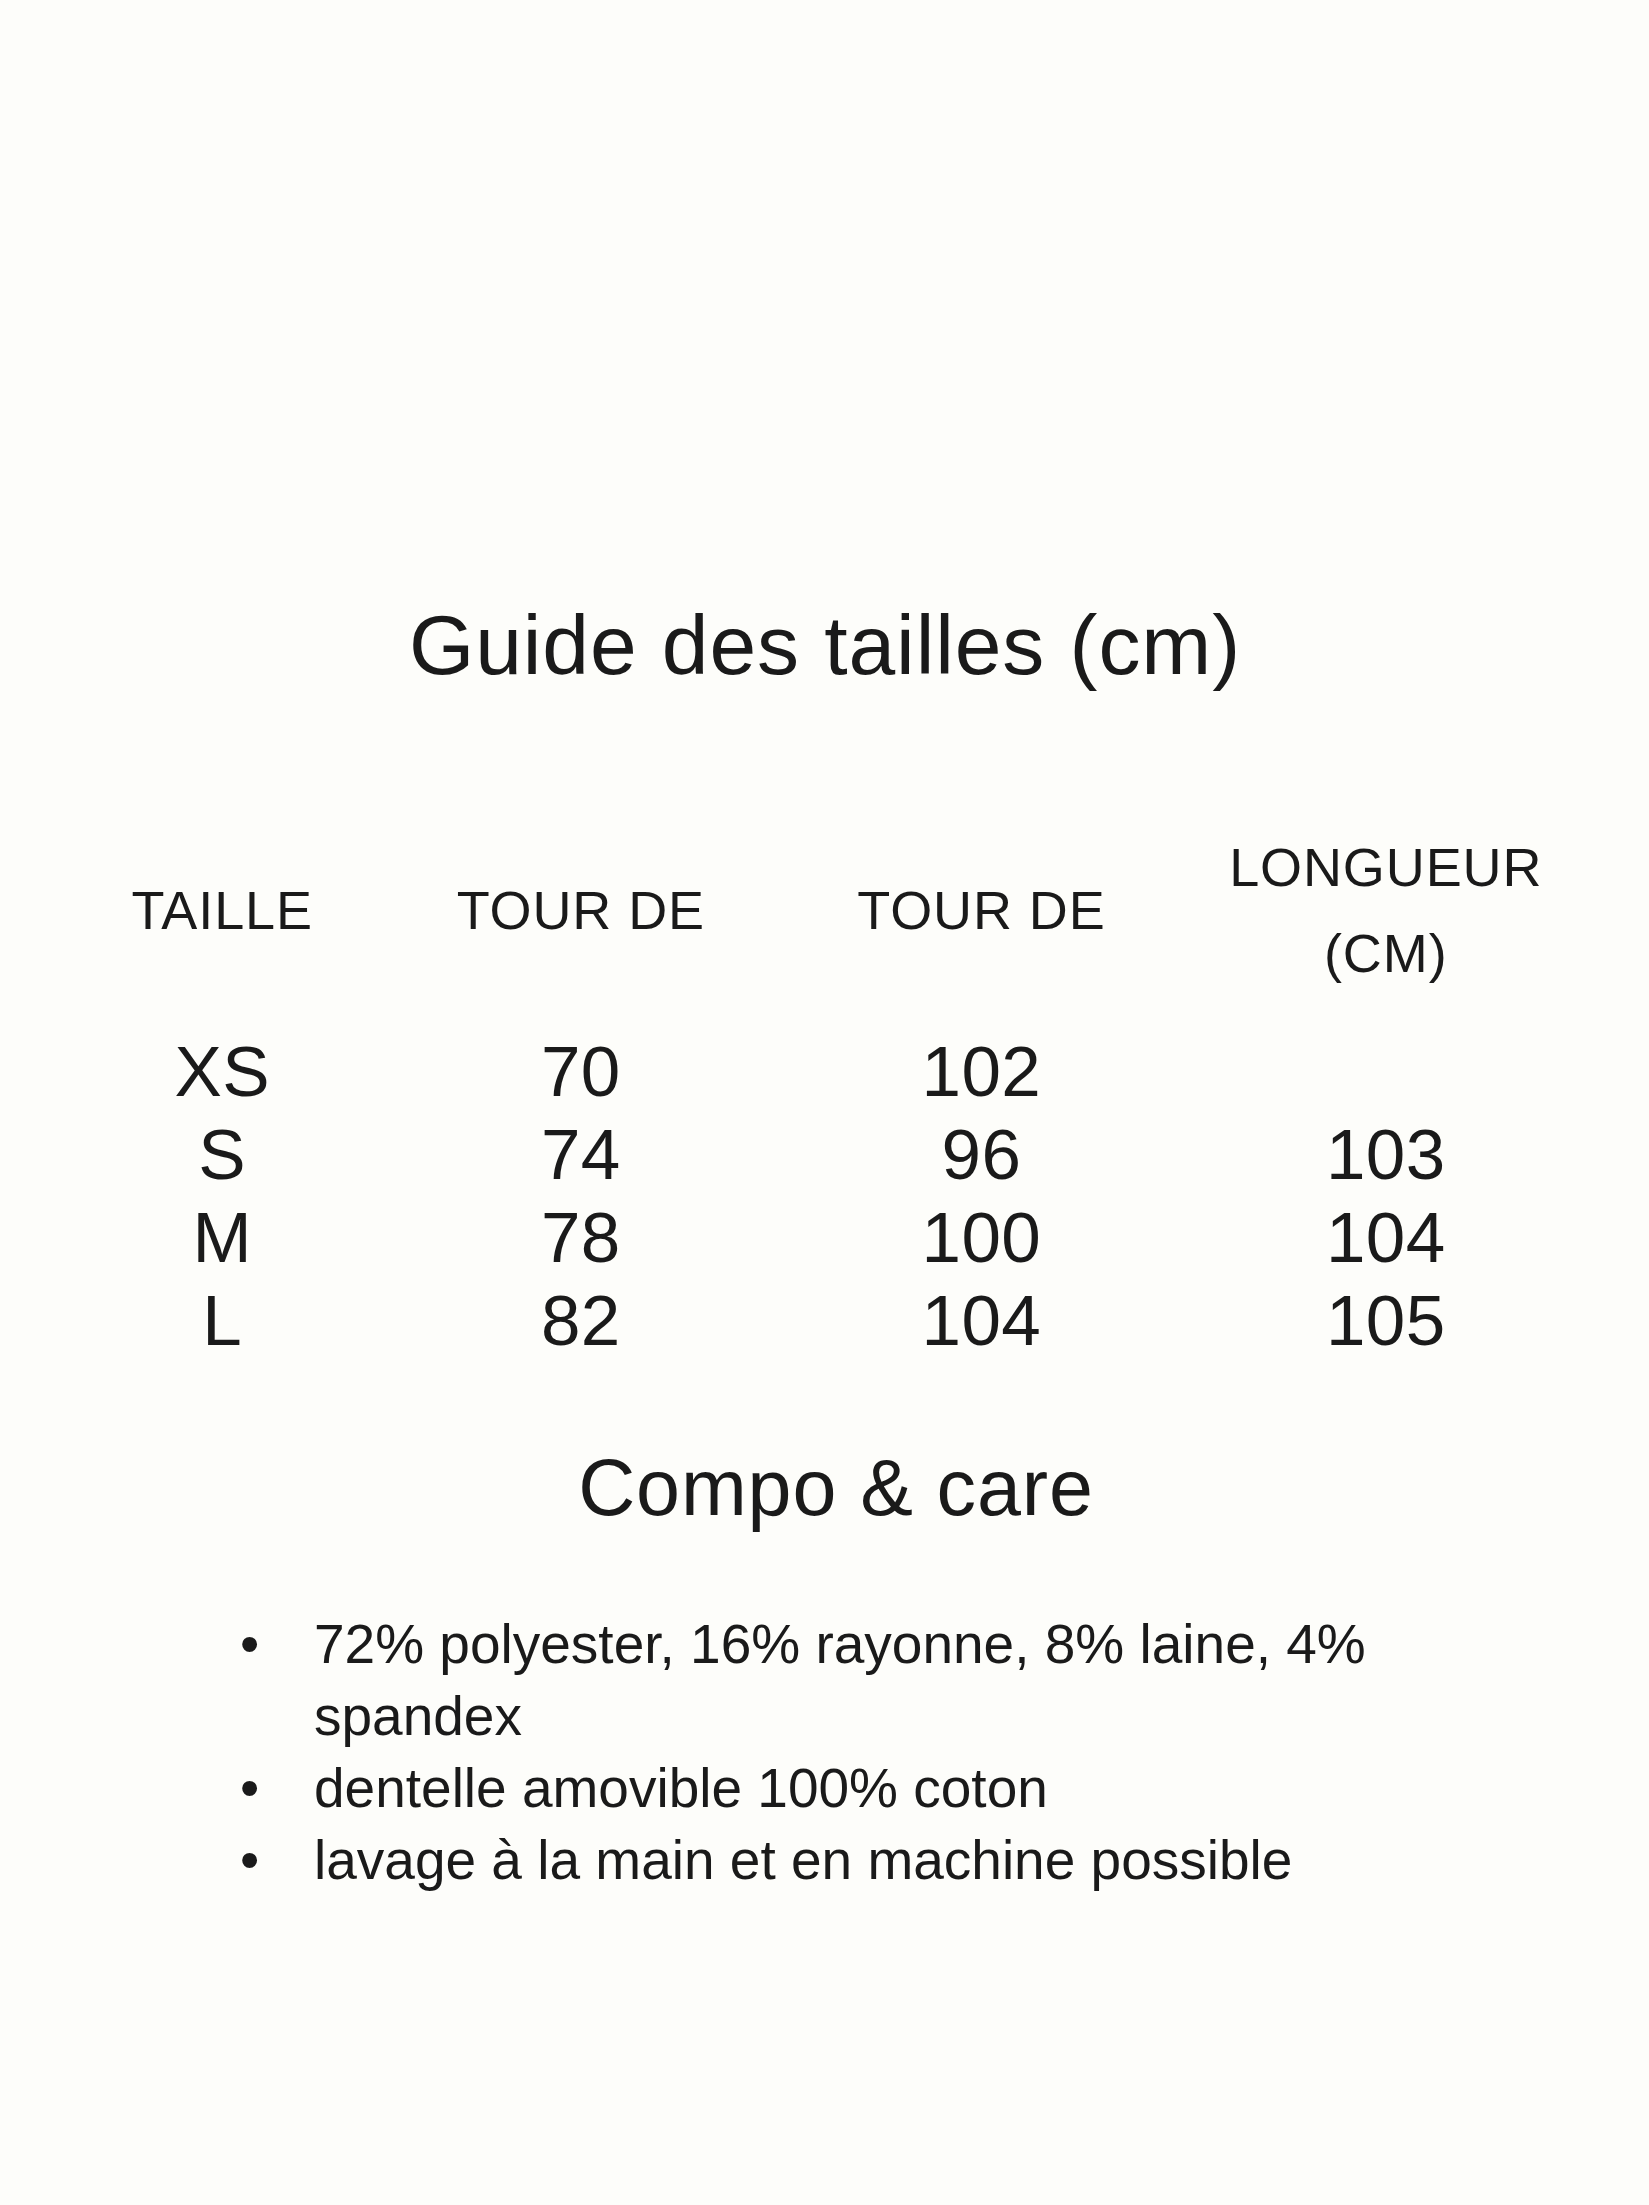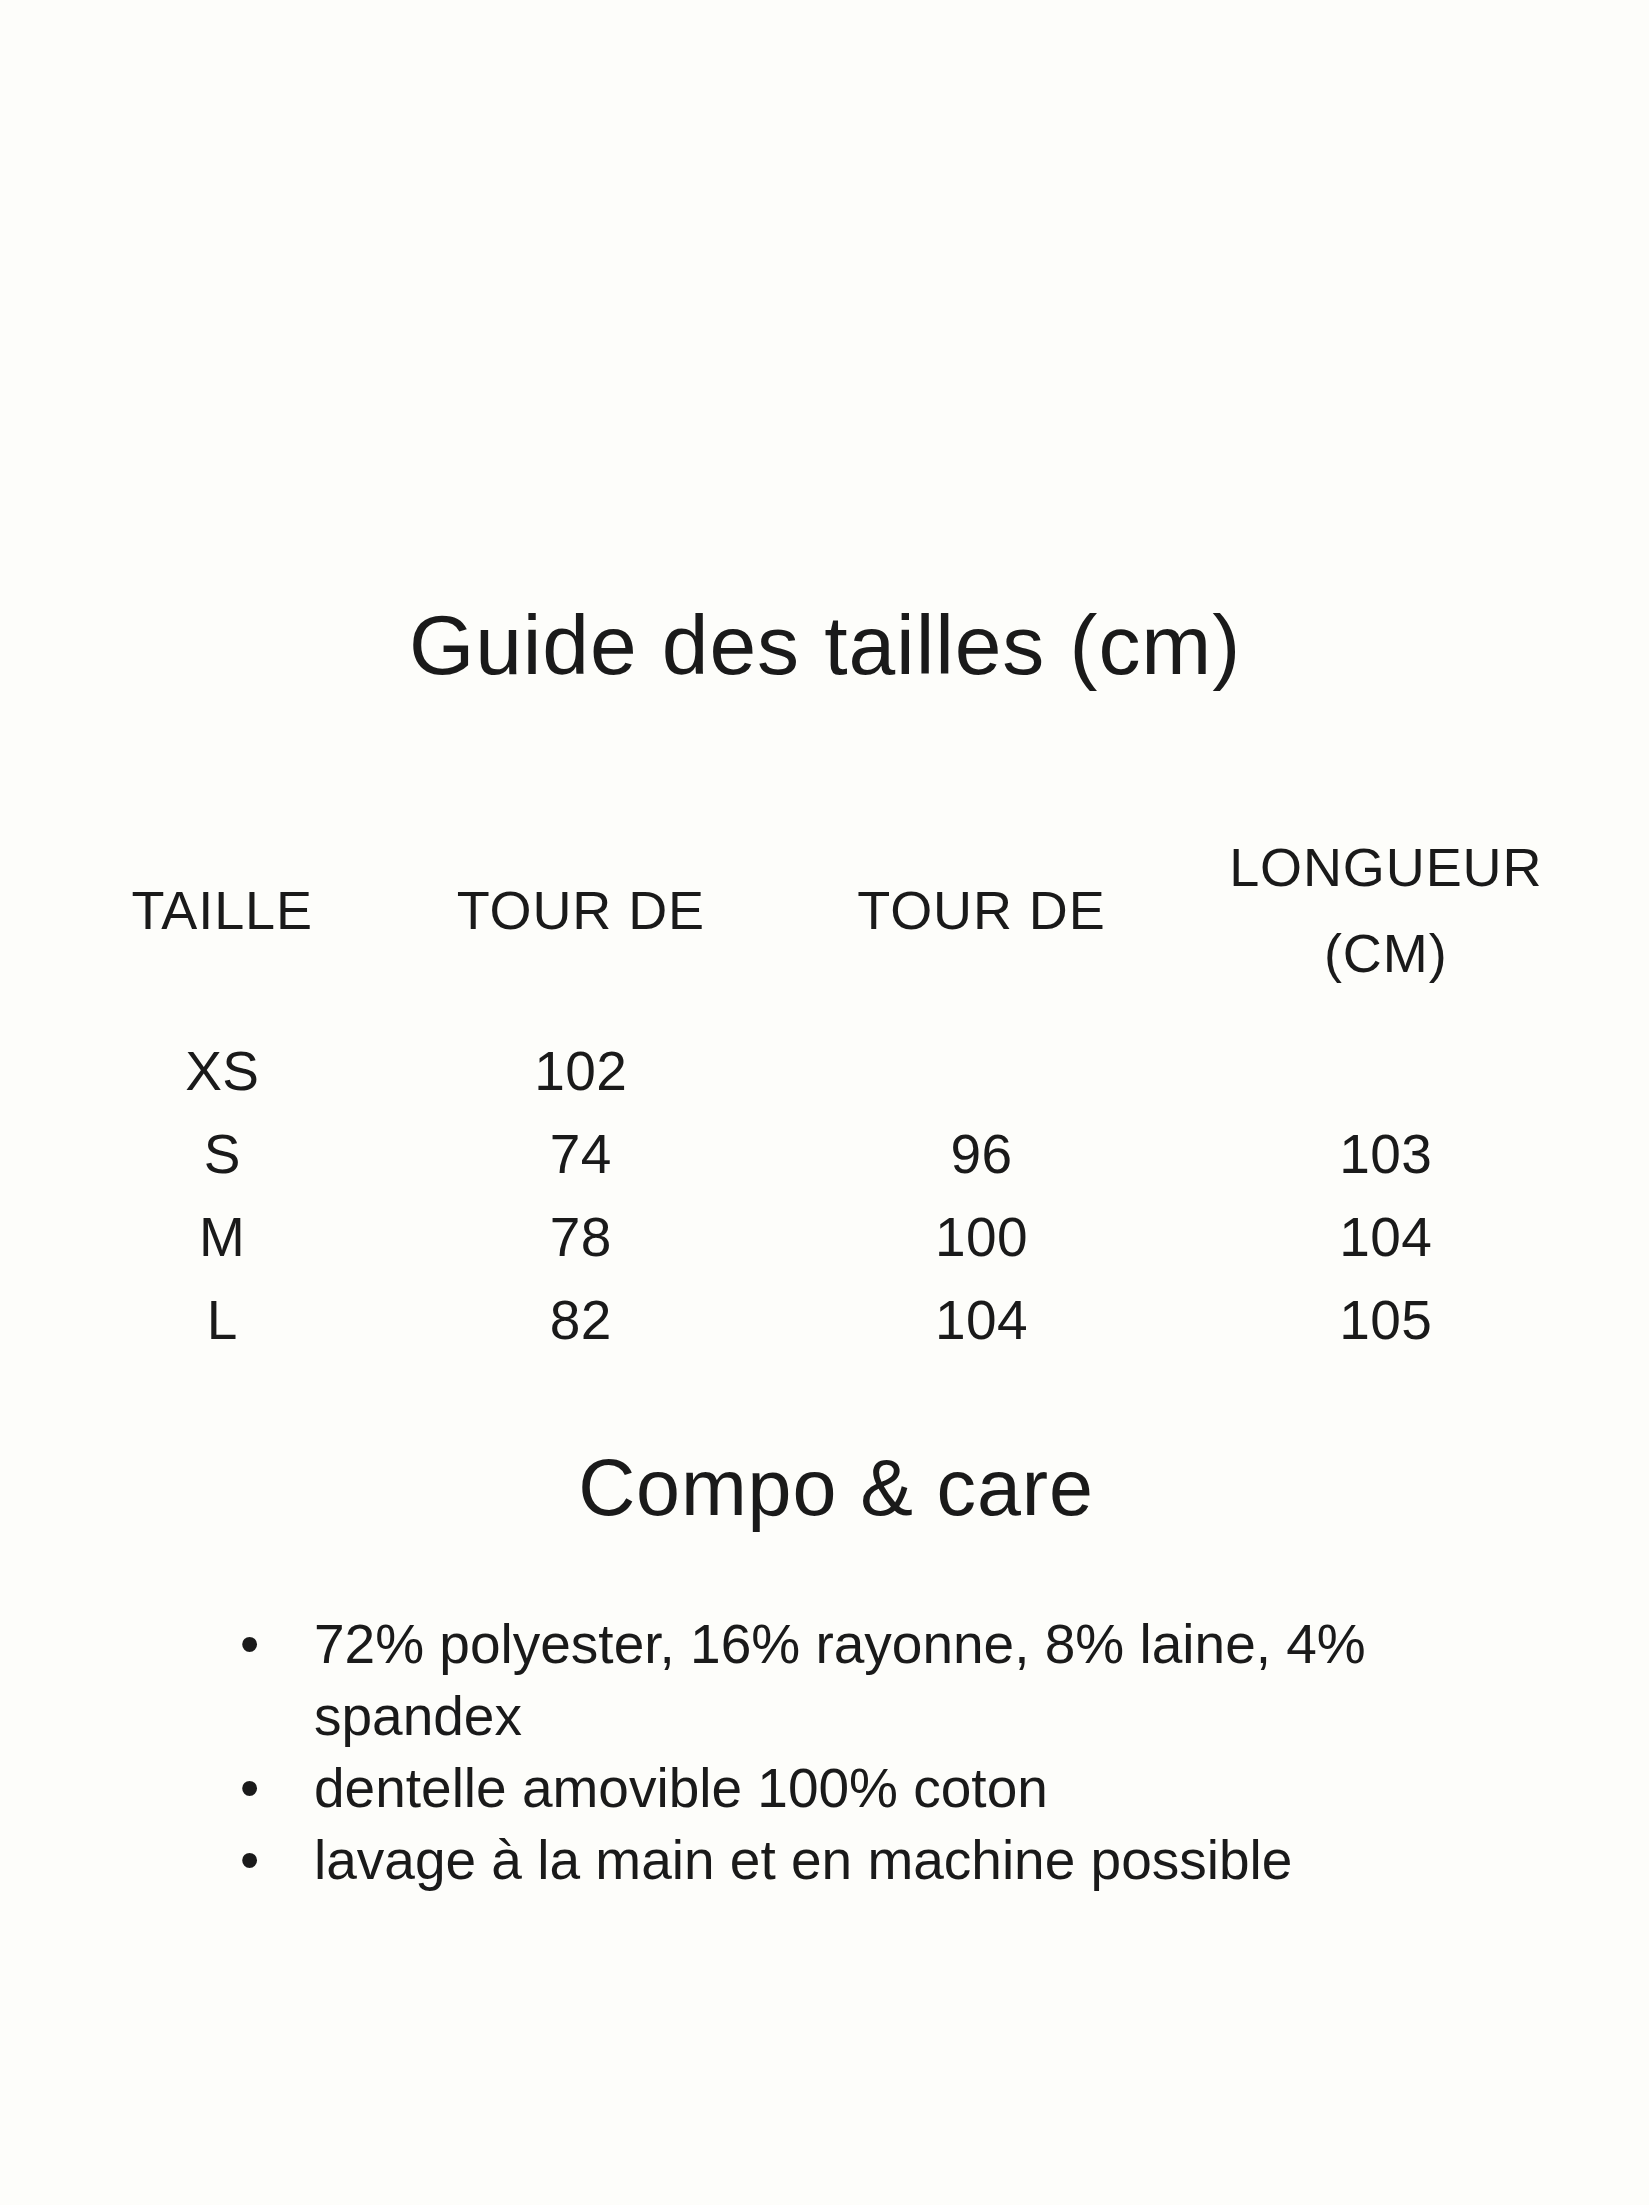--- a/index.html
+++ b/index.html
@@ -37,21 +37,21 @@
     justify-content: center;
     text-align: center;
     font-size: 54px;
     line-height: 86px;
     letter-spacing: 0.9px;
   }
   .th span:empty { display: none; }
   .tbody { margin-top: 34px; }
   .td {
     text-align: center;
-    font-size: 55px;
+    font-size: 71px;
     line-height: 83px;
     letter-spacing: 0.4px;
   }
 
   .section-title {
     margin: 79px 0 0 0;
     text-align: center;
     font-size: 79px;
     line-height: 94px;
     font-weight: 400;
@@ -99,20 +99,21 @@
     </div>
     <div class="th">
       <span>LONGUEUR</span>
       <span>(CM)</span>
     </div>
   </div>
 
   <div class="tbody">
     <div class="tr">
       <div class="td">XS</div>
+      <div class="td">70</div>
       <div class="td">102</div>
     </div>
     <div class="tr">
       <div class="td">S</div>
       <div class="td">74</div>
       <div class="td">96</div>
       <div class="td">103</div>
     </div>
     <div class="tr">
       <div class="td">M</div>

